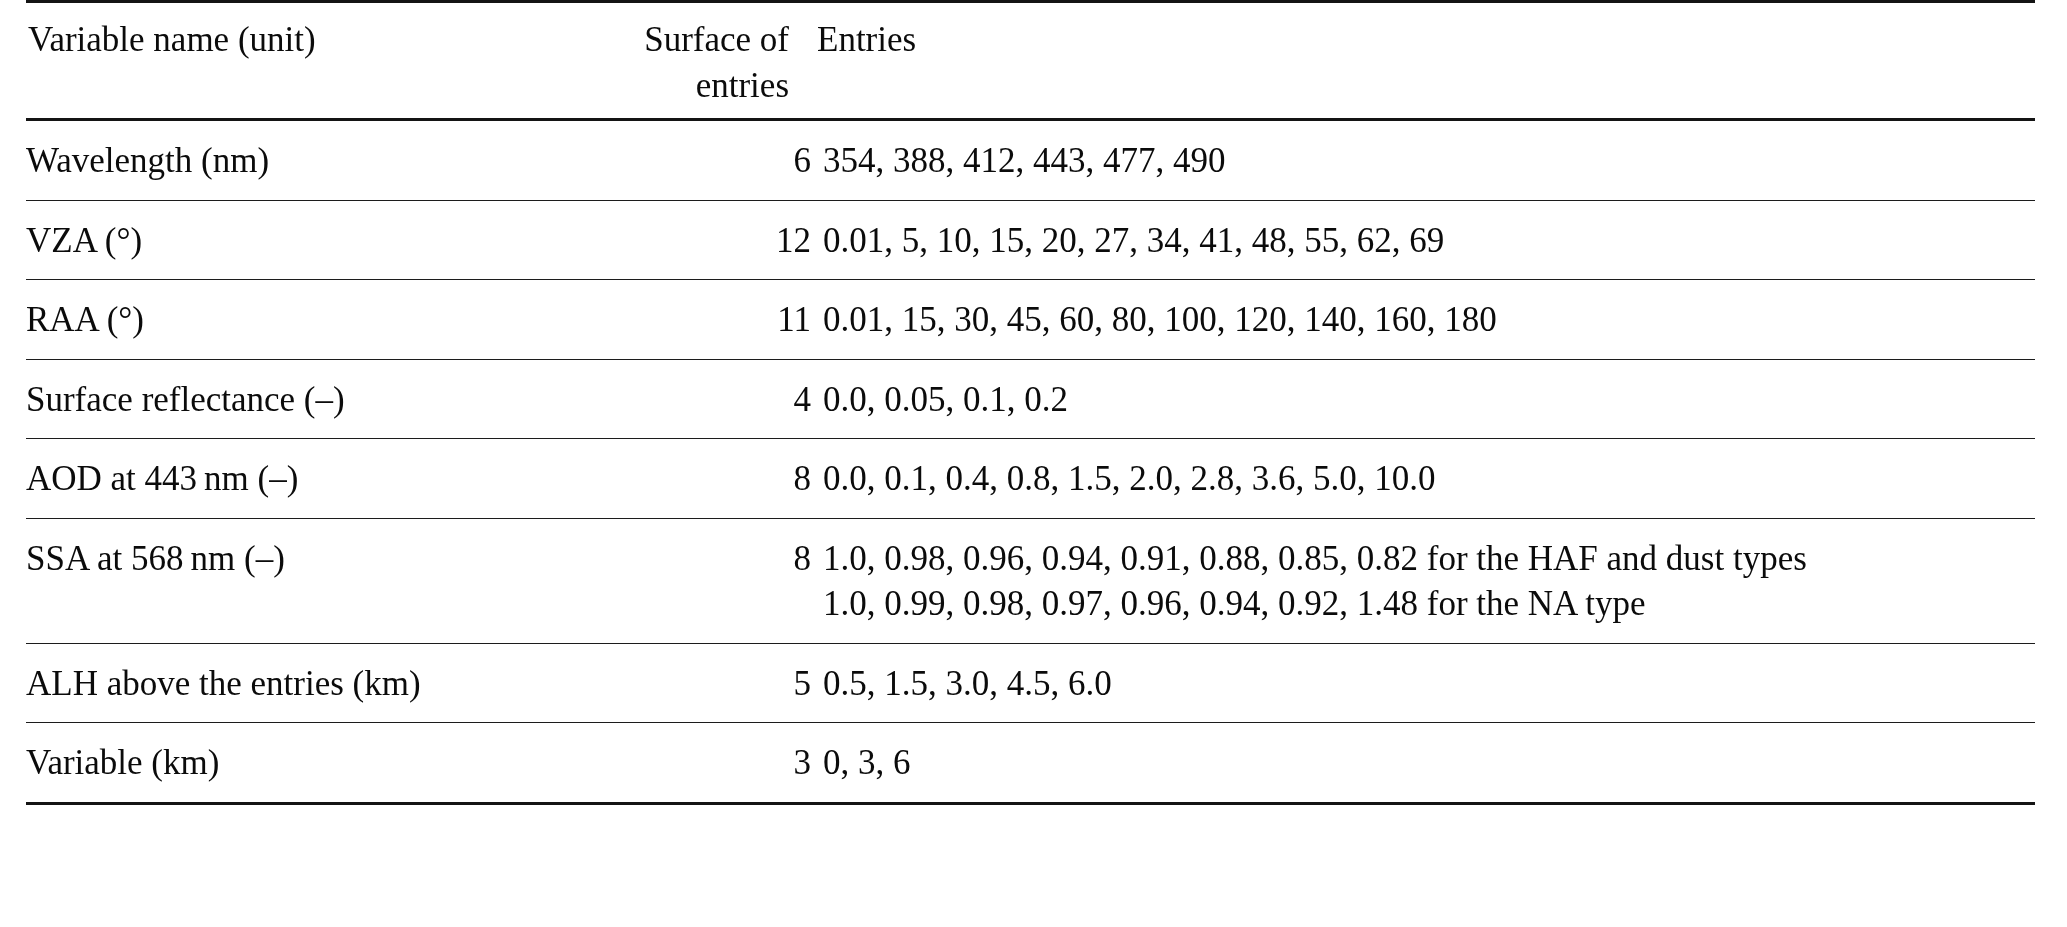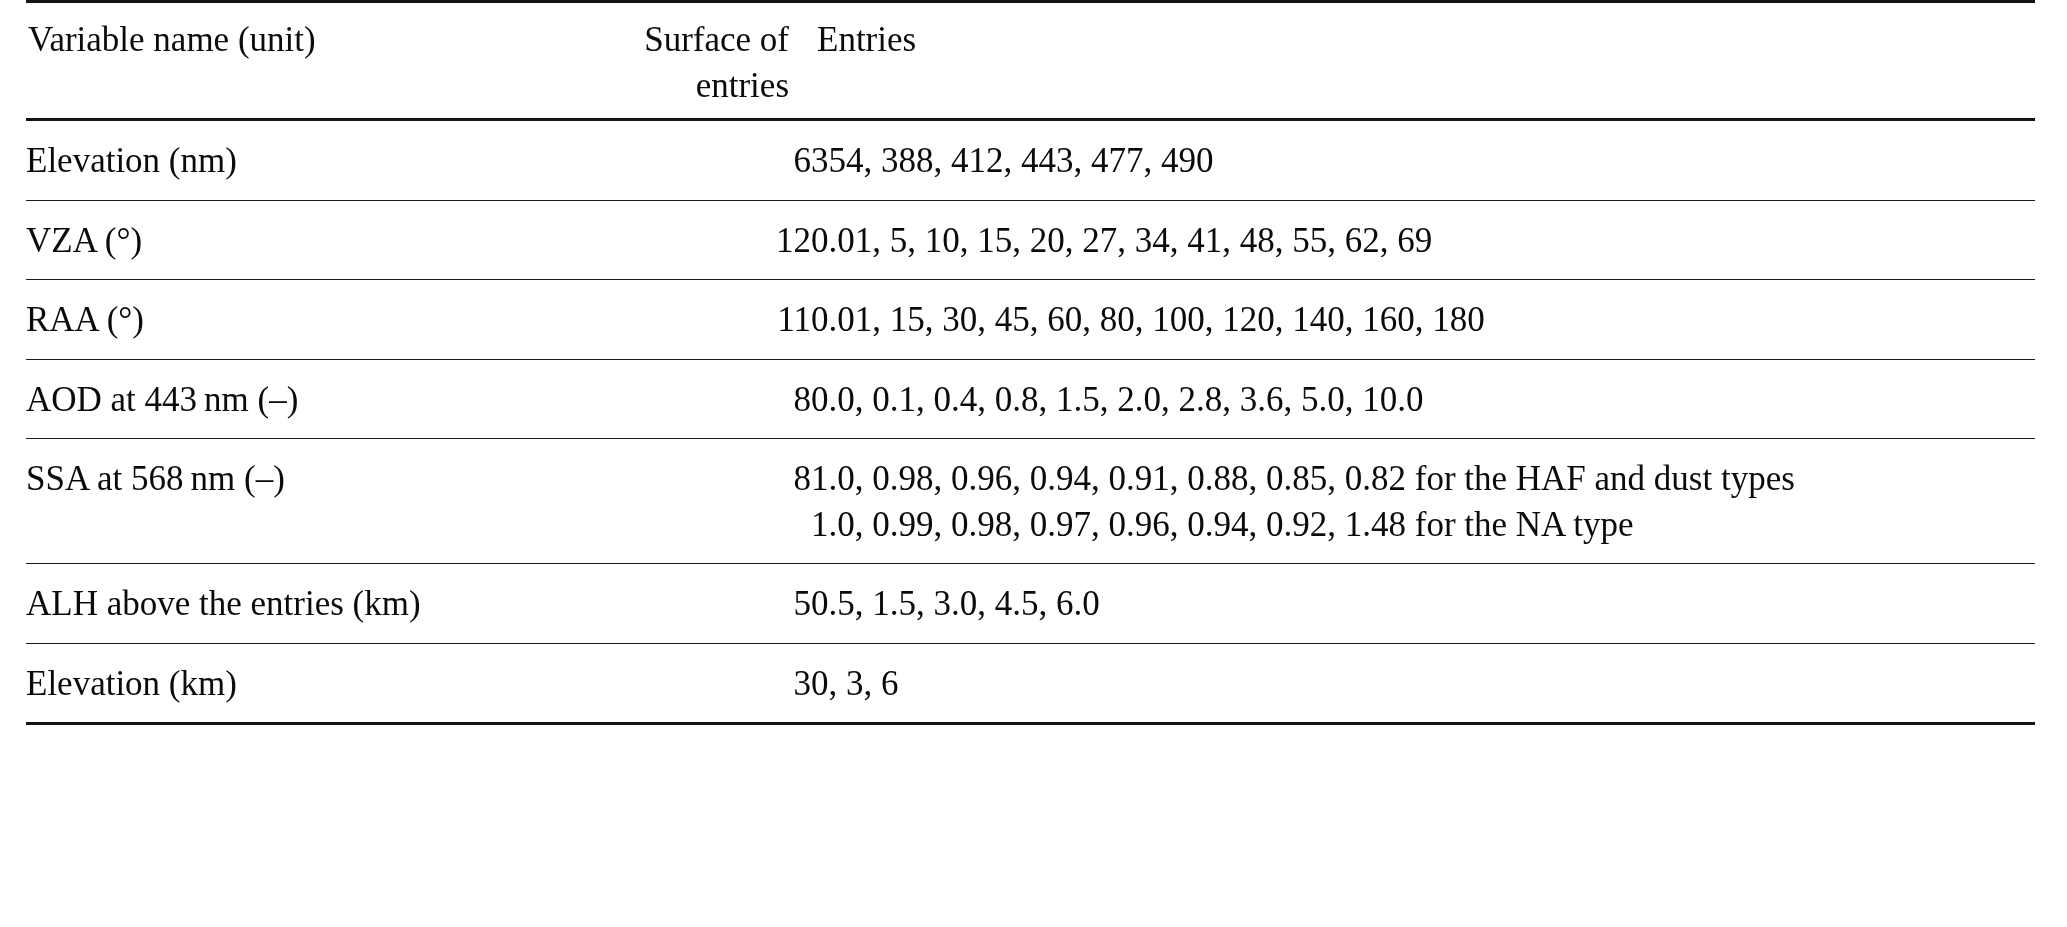--- a/index.html
+++ b/index.html
@@ -53,21 +53,21 @@
   table.lut-table tbody tr:last-child td {
     border-bottom: 3px solid #141414;
   }
   td.cell-name { padding-left: 2px; }
   td.cell-count {
     text-align: right;
     padding-right: 22px;
     white-space: nowrap;
   }
   td.cell-entries { padding-left: 6px; }
-  td.cell-entries .entry-line { display: block; white-space: nowrap; }
+  td.cell-entries .entry-line { display: block; white-space: nowrap; margin-left: 12px; }
 </style>
 </head>
 <body>
 
 <div class="table-wrap">
   <table class="lut-table">
     <colgroup>
       <col class="c-name">
       <col class="c-count">
       <col class="c-entries">
@@ -77,38 +77,45 @@
         <th class="name-h">Variable name (unit)</th>
         <th class="count-h">
           <span>Surface of</span><br>
           <span>entries</span>
         </th>
         <th class="entries-h">Entries</th>
       </tr>
     </thead>
     <tbody id="table-body">
         <tr>
-          <td class="cell-name">Elevation (nm)</td>
+          <td class="cell-name">Wavelength (nm)</td>
           <td class="cell-count">6</td>
           <td class="cell-entries">
             <span class="entry-line">354, 388, 412, 443, 477, 490</span>
           </td>
         </tr>
         <tr>
           <td class="cell-name">VZA (°)</td>
           <td class="cell-count">12</td>
           <td class="cell-entries">
             <span class="entry-line">0.01, 5, 10, 15, 20, 27, 34, 41, 48, 55, 62, 69</span>
           </td>
         </tr>
         <tr>
           <td class="cell-name">RAA (°)</td>
           <td class="cell-count">11</td>
           <td class="cell-entries">
             <span class="entry-line">0.01, 15, 30, 45, 60, 80, 100, 120, 140, 160, 180</span>
+          </td>
+        </tr>
+        <tr>
+          <td class="cell-name">Surface reflectance (–)</td>
+          <td class="cell-count">4</td>
+          <td class="cell-entries">
+            <span class="entry-line">0.0, 0.05, 0.1, 0.2</span>
           </td>
         </tr>
         <tr>
           <td class="cell-name">AOD at 443 nm (–)</td>
           <td class="cell-count">8</td>
           <td class="cell-entries">
             <span class="entry-line">0.0, 0.1, 0.4, 0.8, 1.5, 2.0, 2.8, 3.6, 5.0, 10.0</span>
           </td>
         </tr>
         <tr>
@@ -120,21 +127,21 @@
           </td>
         </tr>
         <tr>
           <td class="cell-name">ALH above the entries (km)</td>
           <td class="cell-count">5</td>
           <td class="cell-entries">
             <span class="entry-line">0.5, 1.5, 3.0, 4.5, 6.0</span>
           </td>
         </tr>
         <tr>
-          <td class="cell-name">Elevation (km)</td>
+          <td class="cell-name">Variable (km)</td>
           <td class="cell-count">3</td>
           <td class="cell-entries">
             <span class="entry-line">0, 3, 6</span>
           </td>
         </tr>
       </tbody>
   </table>
 </div>
 
 </body></html>

